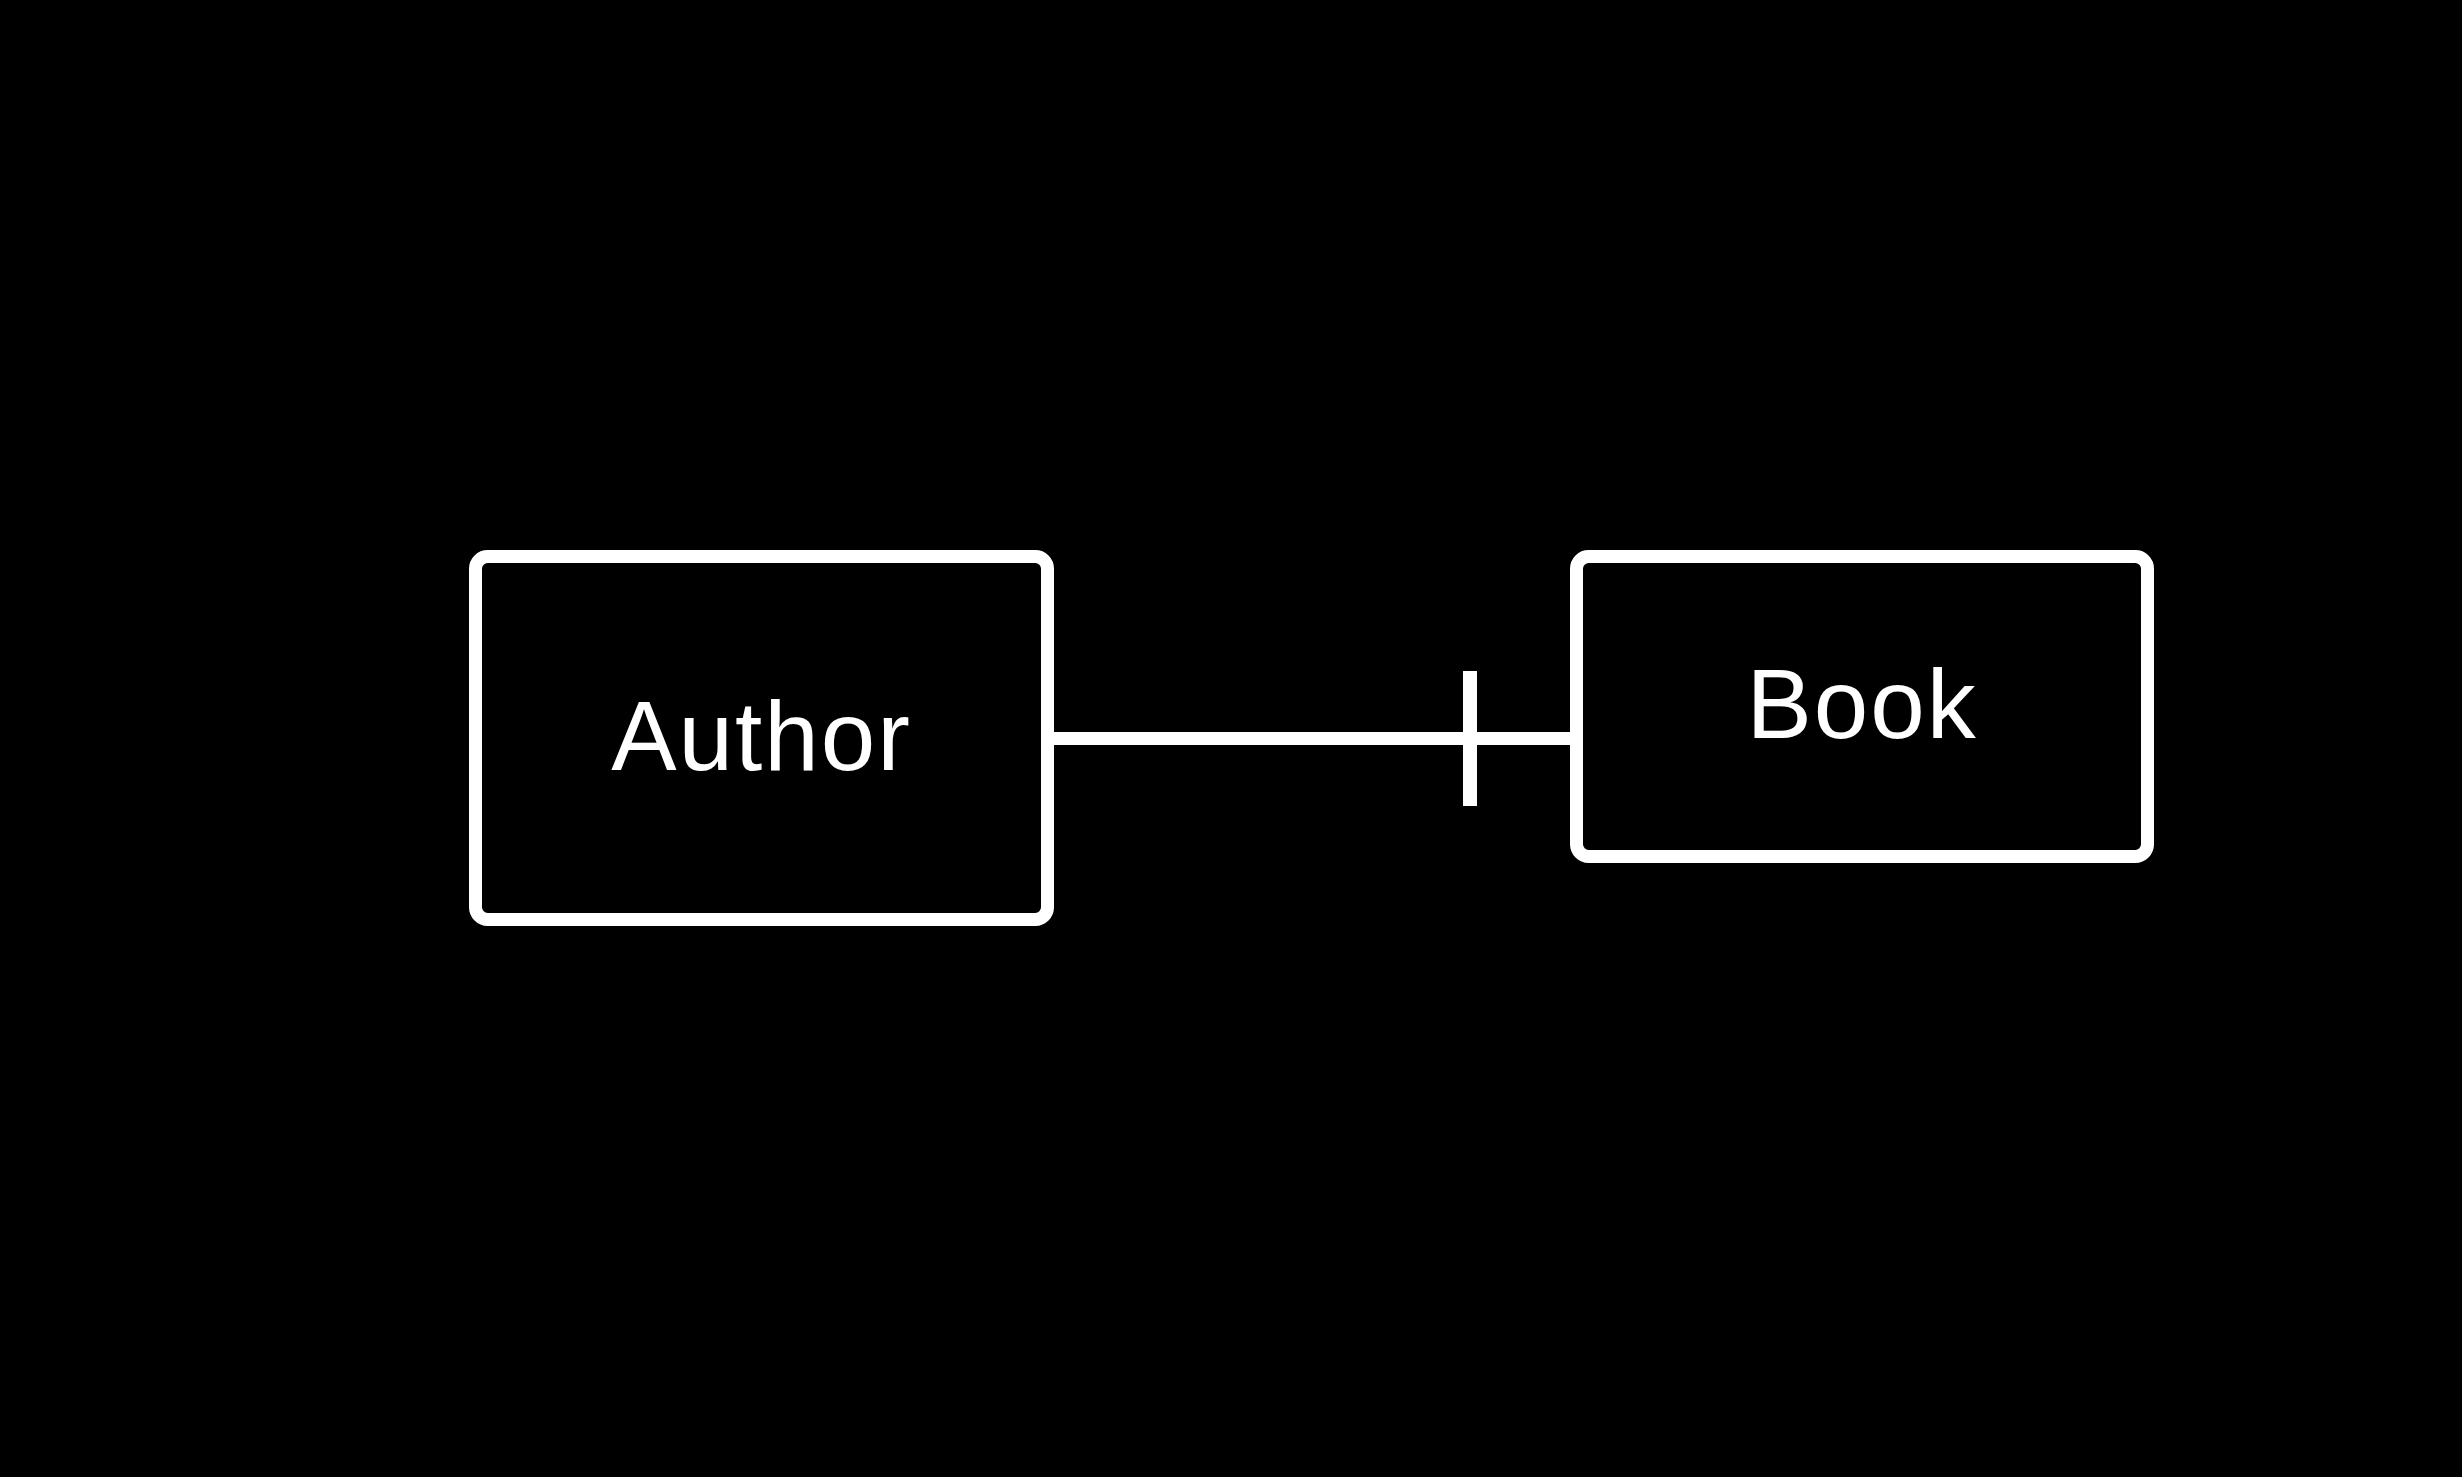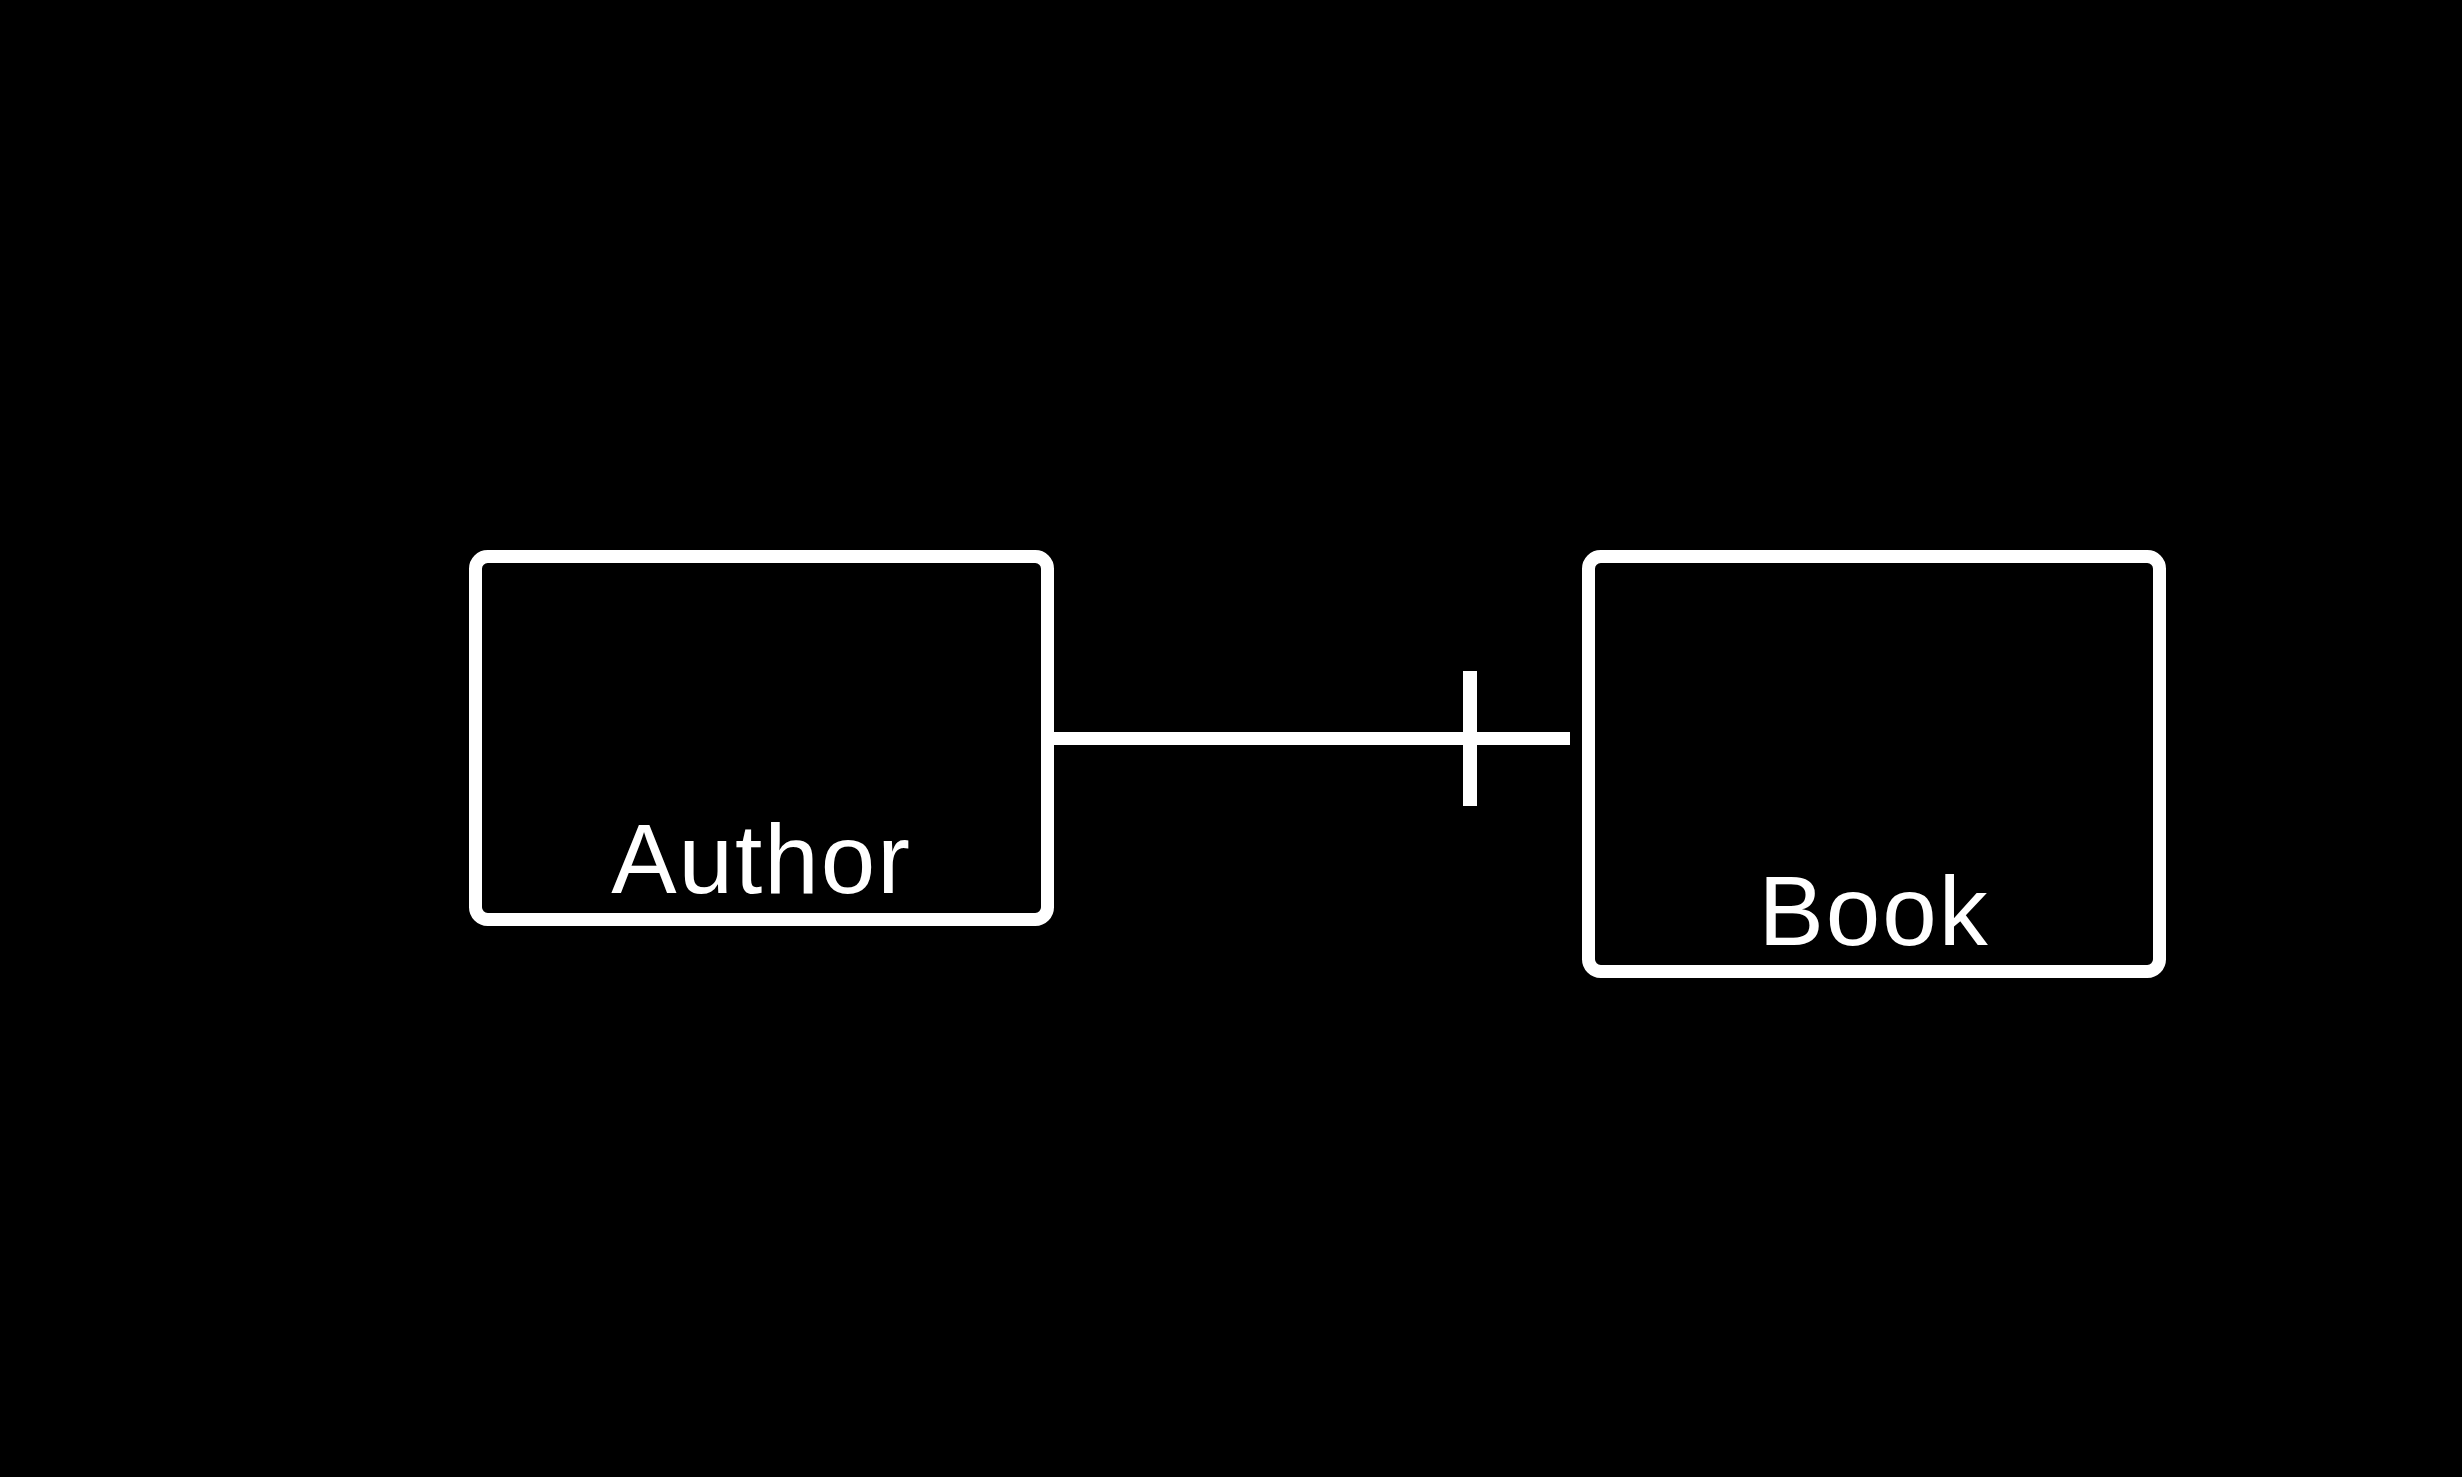--- a/index.html
+++ b/index.html
@@ -15,35 +15,34 @@
     overflow: hidden;
     font-family: "Liberation Sans", "DejaVu Sans", sans-serif;
   }
   .entity {
     position: absolute;
     box-sizing: border-box;
     border: 13.3px solid #ffffff;
     border-radius: 18.7px;
     background: #000000;
     display: flex;
-    align-items: flex-end;
+    align-items: center;
     justify-content: center;
   }
   .entity-author {
     left: 469px;
     top: 550px;
     width: 585px;
     height: 376px;
   }
   .entity-book {
     left: 1570px;
     top: 550px;
     width: 584px;
-    height: 428px;
-    margin-left: 12px;
+    height: 313px;
   }
   .entity-label {
     color: #ffffff;
     font-size: 98px;
     font-weight: 300;
     letter-spacing: 0.02em;
     line-height: 1;
     white-space: nowrap;
     padding-bottom: 4.9px;
   }

